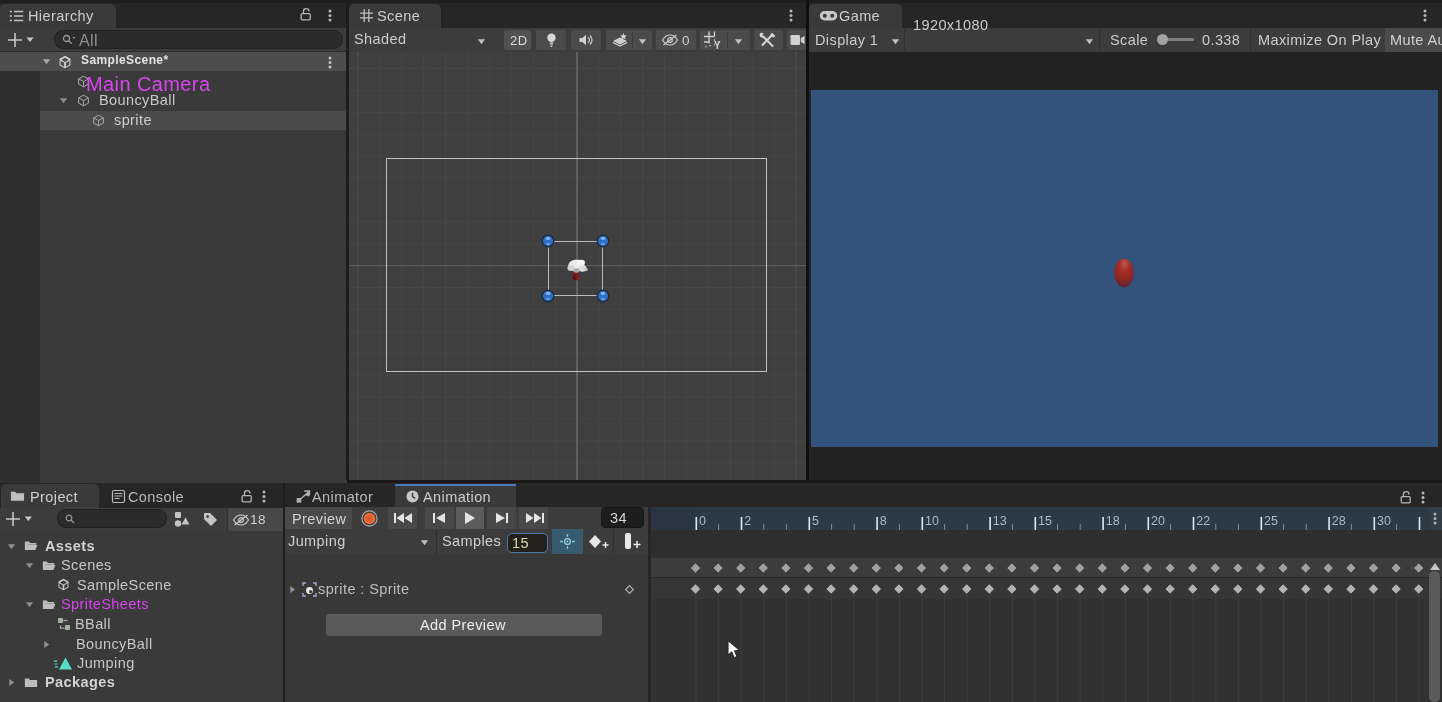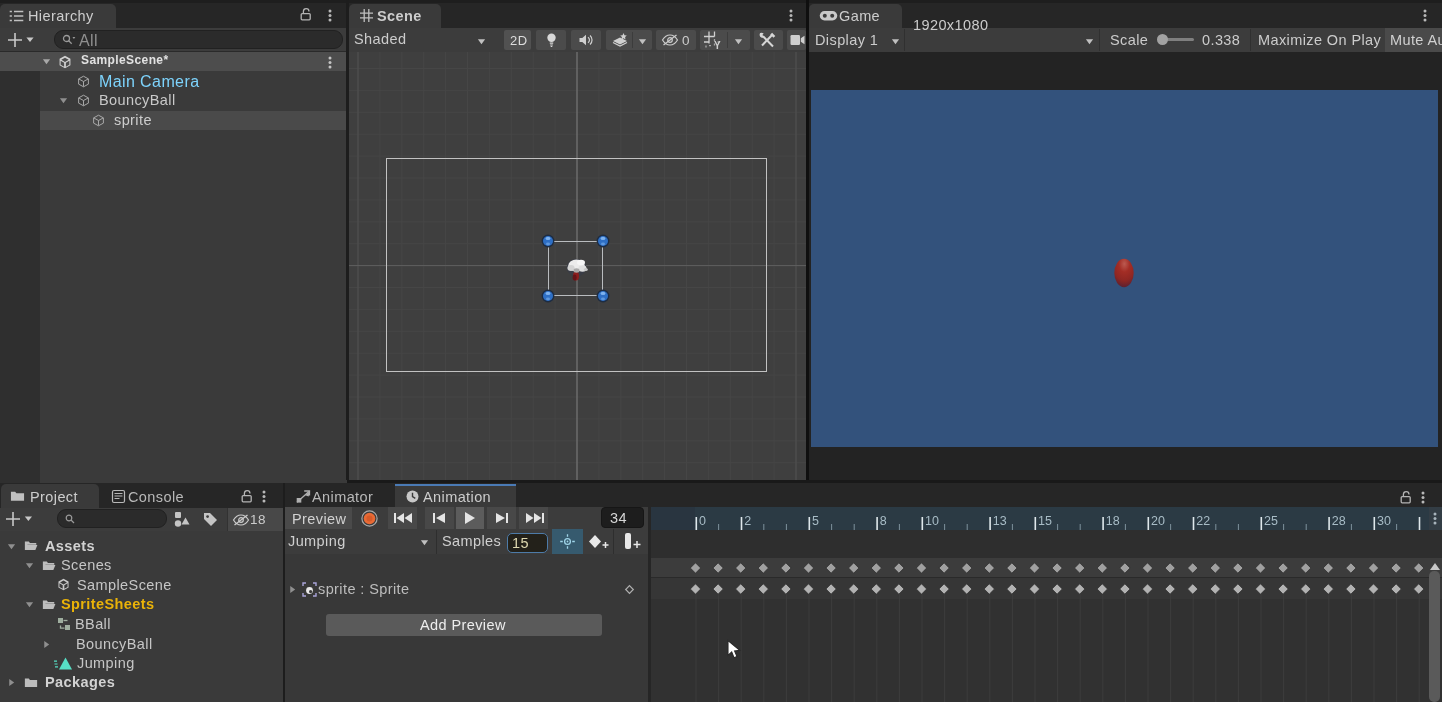--- a/index.html
+++ b/index.html
@@ -61,21 +61,21 @@
       <circle cx="2" cy="6.5" r="1.5"></circle>
       <circle cx="2" cy="11" r="1.5"></circle>
     </g>
   </svg>
 <svg class="abs" style="left:77px;top:75px" width="13" height="13" viewBox="0 0 16 16">
     <g fill="none" stroke="#ababab" stroke-width="1.2">
       <path d="M8 1.5 L14 4.75 L14 11.25 L8 14.5 L2 11.25 L2 4.75 Z"></path>
       <path d="M2.2 4.85 L8 8 L13.8 4.85 M8 8 L8 14.2"></path>
     </g>
   </svg>
-<div class="txt" style="left:99px;top:73.5px;font-size:16px;color:#7dd3fc;font-weight:normal;">Main Camera</div>
+<div class="txt" style="left:86px;top:73.5px;font-size:20px;color:#d946ef;font-weight:normal;">Main Camera</div>
 <svg class="abs" style="left:59px;top:96px" width="9" height="9" viewBox="0 0 10 10">
     <path d="M1 2.5h8L5 8z" fill="#8f8f8f"></path>
   </svg>
 <svg class="abs" style="left:77px;top:94px" width="13" height="13" viewBox="0 0 16 16">
     <g fill="none" stroke="#ababab" stroke-width="1.2">
       <path d="M8 1.5 L14 4.75 L14 11.25 L8 14.5 L2 11.25 L2 4.75 Z"></path>
       <path d="M2.2 4.85 L8 8 L13.8 4.85 M8 8 L8 14.2"></path>
     </g>
   </svg>
 <div class="txt" style="left:99px;top:93px;font-size:14.5px;color:#c9c9c9;font-weight:normal;">BouncyBall</div>
@@ -86,21 +86,21 @@
     </g>
   </svg>
 <div class="txt" style="left:114px;top:112.5px;font-size:14.5px;color:#cdcdcd;font-weight:normal;">sprite</div>
 <div class="abs" style="left:346px;top:0px;width:3px;height:480px;background:#1d1d1d"></div>
 <div class="abs" style="left:349px;top:4px;width:92px;height:24px;background:#3a3a3a;border-radius:5px 5px 0 0"></div>
 <svg class="abs" style="left:360px;top:9px" width="13" height="13" viewBox="0 0 13 13">
 <g stroke="#c0c0c0" stroke-width="1.3" fill="none">
 <path d="M4.2 0v13M8.8 0v13M0 4.2h13M0 8.8h13"></path>
     </g>
   </svg>
-<div class="txt" style="left:377px;top:9px;font-size:14.5px;color:#cdcdcd;font-weight:bold;">Scene</div>
+<div class="txt" style="left:377px;top:9px;font-size:14.5px;color:#cdcdcd;font-weight:normal;">Scene</div>
 <svg class="abs" style="left:789px;top:9px" width="4" height="13" viewBox="0 0 4 13">
     <g fill="#b8b8b8">
       <circle cx="2" cy="2" r="1.5"></circle>
       <circle cx="2" cy="6.5" r="1.5"></circle>
       <circle cx="2" cy="11" r="1.5"></circle>
     </g>
   </svg>
 <div class="abs" style="left:349px;top:28px;width:457px;height:24px;background:#3c3c3c"></div>
 <div class="txt" style="left:354px;top:32px;font-size:14.5px;color:#cccccc;font-weight:normal;">Shaded</div>
 <svg class="abs" style="left:477px;top:37px" width="9" height="9" viewBox="0 0 10 10">
@@ -364,21 +364,21 @@
     <path fill="#3a3a3a" d="M8 0 L9.6 0 L9.6 2 L8 2 Z M14 3.6 L16 3.6 L16 5.2 L14 5.2 Z M0 10.8 L2 10.8 L2 12.4 L0 12.4 Z" opacity="0"></path>
   </svg>
 <div class="txt" style="left:77px;top:577.5px;font-size:14.5px;color:#c6c6c6;font-weight:normal;">SampleScene</div>
 <svg class="abs" style="left:25px;top:600.2px" width="9" height="9" viewBox="0 0 10 10">
     <path d="M1 2.5h8L5 8z" fill="#8f8f8f"></path>
   </svg>
 <svg class="abs" style="left:42px;top:598.7px" width="14" height="11" viewBox="0 0 16 12">
     <path d="M1 1.5h4.5l1.3 1.5H14v2H4L2 11H1z" fill="#bdbdbd"></path>
     <path d="M2.6 5.3h12.7L13 11H1z" fill="#bdbdbd"></path>
   </svg>
-<div class="txt" style="left:61px;top:597.2px;font-size:14.5px;color:#eab308;font-weight:bold;">SpriteSheets</div>
+<div class="txt" style="left:61px;top:597.2px;font-size:14.5px;color:#d946ef;font-weight:normal;">SpriteSheets</div>
 <svg class="abs" style="left:57px;top:617.4px" width="14" height="14" viewBox="0 0 14 14">
 <rect x="1" y="1" width="5" height="5" fill="#9fae9f"></rect>
 <path d="M3.5 8.5v2.6h4" fill="none" stroke="#9fae9f" stroke-width="1.3"></path>
 <path d="M10.5 3.5h-4" fill="none" stroke="#9fae9f" stroke-width="1.3"></path>
 <rect x="8" y="8" width="5" height="5" fill="#9fae9f"></rect>
   </svg>
 <div class="txt" style="left:75px;top:616.9px;font-size:14.5px;color:#c6c6c6;font-weight:normal;">BBall</div>
 <svg class="abs" style="left:42px;top:639.5px" width="9" height="9" viewBox="0 0 10 10">
     <path d="M2.5 1v8L8 5z" fill="#8f8f8f"></path>
   </svg>

